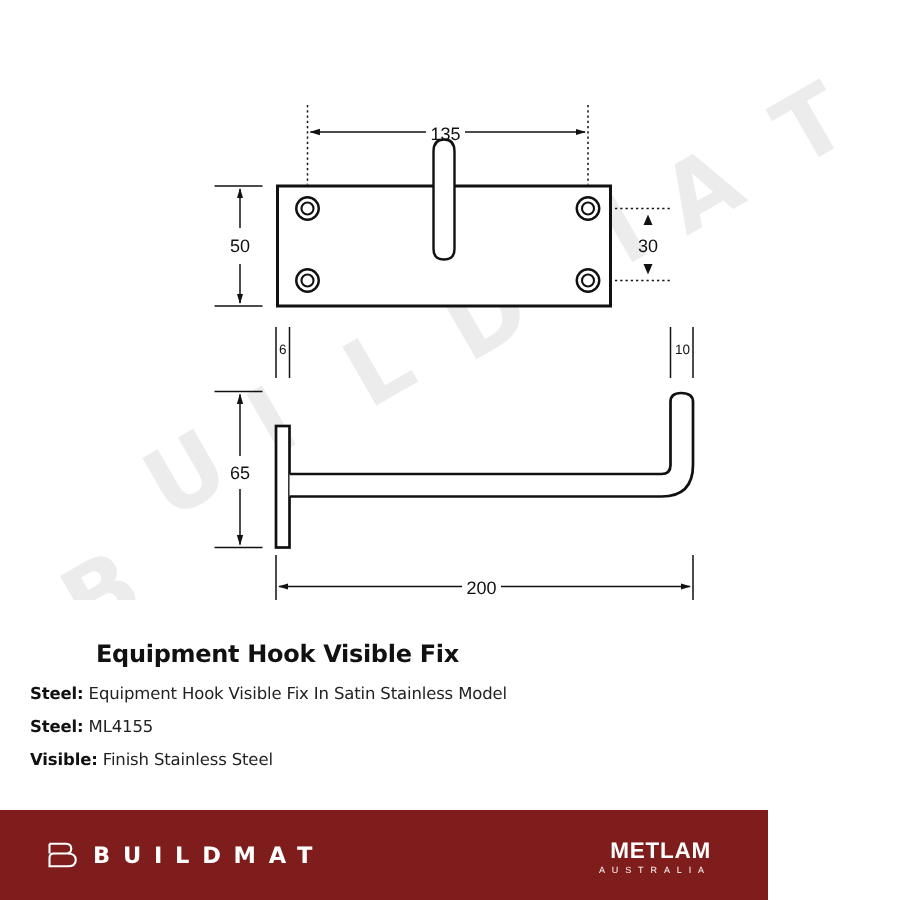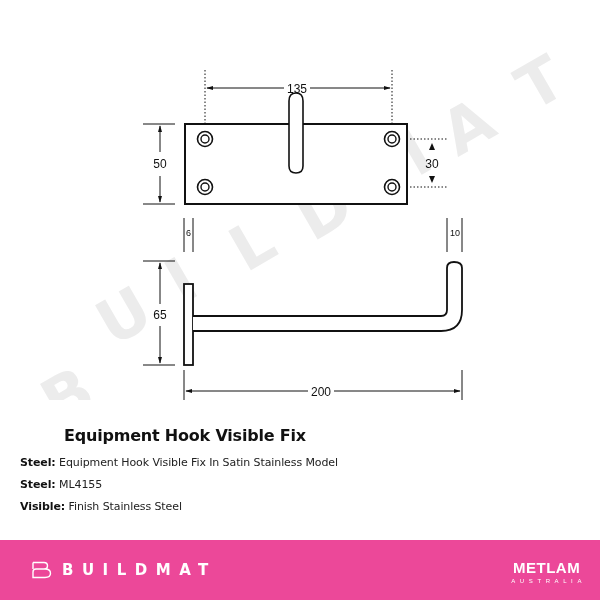--- a/index.html
+++ b/index.html
@@ -11,24 +11,24 @@
     .dim-text { font-family: "Liberation Sans", sans-serif; font-size: 12px; fill: #111; }
     .dim-small { font-family: "Liberation Sans", sans-serif; font-size: 9px; fill: #111; }
     .watermark { font-family: "DejaVu Sans", sans-serif; font-weight: bold; font-size: 62px; fill: #ececec; }
 
     .info { position: absolute; left: 20px; top: 424px; width: 560px; }
     .info .title { font-size: 16px; font-weight: bold; color: #111; height: 24px; line-height: 24px; letter-spacing: -0.2px; margin-left: 44px; }
     .info .row { font-size: 11px; line-height: 14px; margin-top: 8px; color: #222; letter-spacing: -0.1px; }
     .info .row:first-of-type { margin-top: 9px; }
     .info .row .label { font-weight: bold; color: #111; }
 
-    .footer { position: absolute; left: 0; top: 540px; width: 600px; height: 60px; background: #ec4899; }
+    .footer { position: absolute; left: 0; top: 540px; width: 512px; height: 60px; background: #7f1d1d; }
     .footer .bm-logo { position: absolute; left: 32px; top: 21px; display: flex; align-items: center; }
     .footer .bm-text { color: #fff; font-family: "DejaVu Sans", sans-serif; font-size: 15px; font-weight: bold; letter-spacing: 8.5px; margin-left: 10px; line-height: 18px; }
-    .footer .metlam { position: absolute; right: 14px; top: 20px; text-align: center; }
+    .footer .metlam { position: absolute; right: 38px; top: 20px; text-align: right; }
     .footer .metlam-main { color: #fff; font-family: "Liberation Sans", sans-serif; font-weight: bold; font-size: 15px; letter-spacing: 0.5px; line-height: 15px; }
     .footer .metlam-sub { color: #fff; font-family: "Liberation Sans", sans-serif; font-size: 6px; letter-spacing: 4.6px; line-height: 8px; margin-top: 2px; padding-left: 4px; }
   </style>
 </head>
 <body>
 
 <div class="drawing">
   <svg width="600" height="400" viewBox="0 0 600 400" xmlns="http://www.w3.org/2000/svg">
     <defs>
       <marker id="arr" viewBox="0 0 10 10" refX="9" refY="5" markerWidth="7" markerHeight="7" orient="auto-start-reverse">

